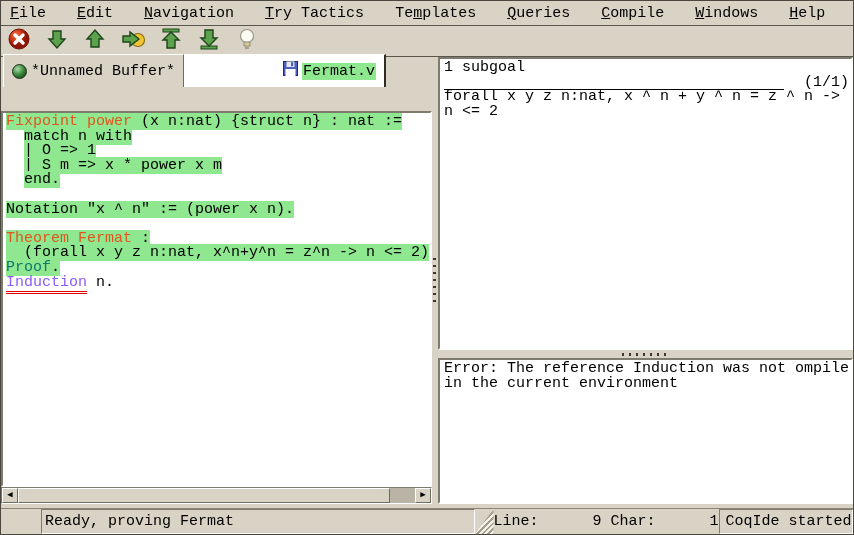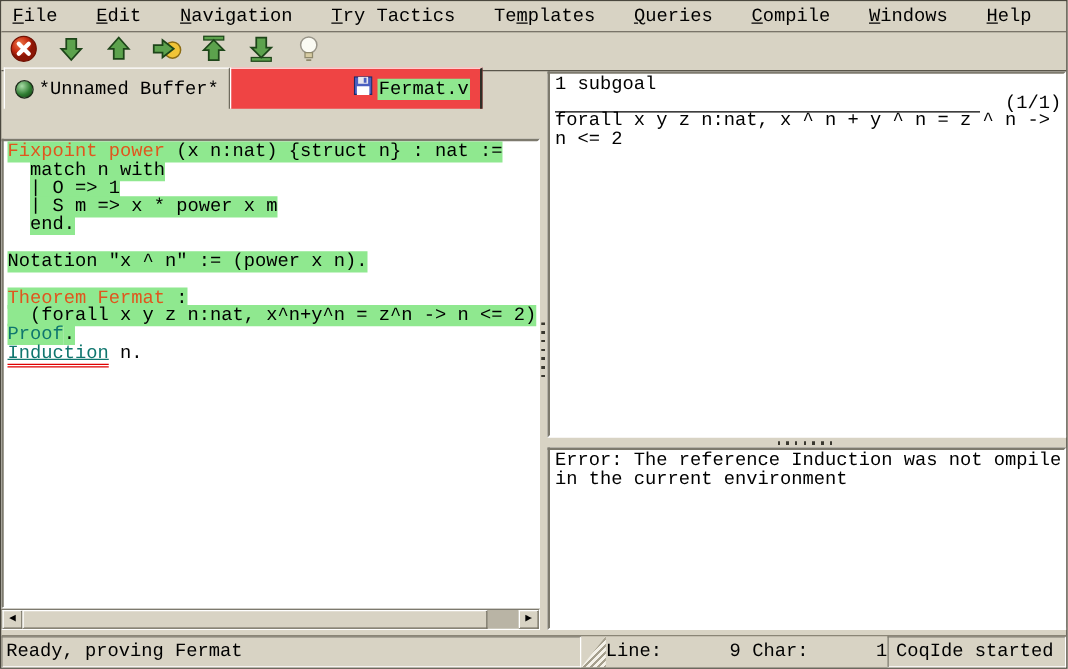--- a/index.html
+++ b/index.html
@@ -47,21 +47,21 @@
     display: flex; align-items: center; gap: 4px;
     height: 28px; padding: 16px 8px;
     background: #d8d3c4;
     border: 1px solid #fff;
     border-right: 1px solid #6f6b5e;
     border-bottom: none;
     white-space: pre;
   }
   .tab.inactive {
     height: 26px;
-    background: #ef4444;
+    background: #ffffff;
     border-right: 2px solid #2f2d26;
   }
   .tab-label-hl { background: #8fe88f; padding: 0 1px; }
   .led {
     width: 15px; height: 15px; border-radius: 50%;
     background: radial-gradient(circle at 35% 30%, #a8dca6, #2f7d32 55%, #11360f);
     border: 1px solid #1c2b1a;
   }
   
   .script-panel {
@@ -70,21 +70,21 @@
     border: 2px solid;
     border-color: #7d7a6e #fff #fff #7d7a6e;
     overflow: hidden;
     padding: 2px 12px 0 3px;
     margin-top: 24px;
   }
   .cl { height: 14.6px; line-height: 14.6px; white-space: pre; }
   .hl { background: #8fe88f; }
   .kw { color: #e0561e; }
   .blue { color: #0f766e; }
-  .errword { color: #0f766e; border-bottom: 3px double #e00000; text-decoration: underline; }
+  .errword { color: #8b5cf6; border-bottom: 3px double #e00000; }
   
   .hscroll { height: 17px; display: flex; background: #b9b4a5;
     border: 1px solid; border-color: #7d7a6e #fff #fff #7d7a6e; }
   .sb-btn {
     width: 16px; height: 15px; background: #d8d3c4;
     border: 1px solid; border-color: #fff #6f6b5e #6f6b5e #fff;
     display: flex; align-items: center; justify-content: center;
     font-size: 9px; line-height: 9px;
   }
   .sb-thumb { width: 372px; height: 15px; background: #d8d3c4;
@@ -119,21 +119,21 @@
     height: 26px;
     border-top: 1px solid #8a8576;
     display: flex;
     align-items: stretch;
     background: #d8d3c4;
   }
   .status-left {
     width: 490px;
     border: 1px solid; border-color: #7d7a6e #fff #fff #7d7a6e;
     display: flex; align-items: center;
-    padding-left: 3px; white-space: pre; overflow: hidden;
+    padding-left: 3px; white-space: pre; overflow: hidden; margin-left: 40px;
   }
   .grip { width: 21px;
     background-image: repeating-linear-gradient(135deg, #f4f1e8 0 2px, #a59f8d 2px 4px);
     clip-path: polygon(100% 0, 100% 100%, 0 100%);
   }
   .status-mid { display: flex; align-items: center; white-space: pre; }
   .num-val { display: inline-block; width: 63px; text-align: right; }
   .status-right {
     margin-left: auto;
     width: 151px;

